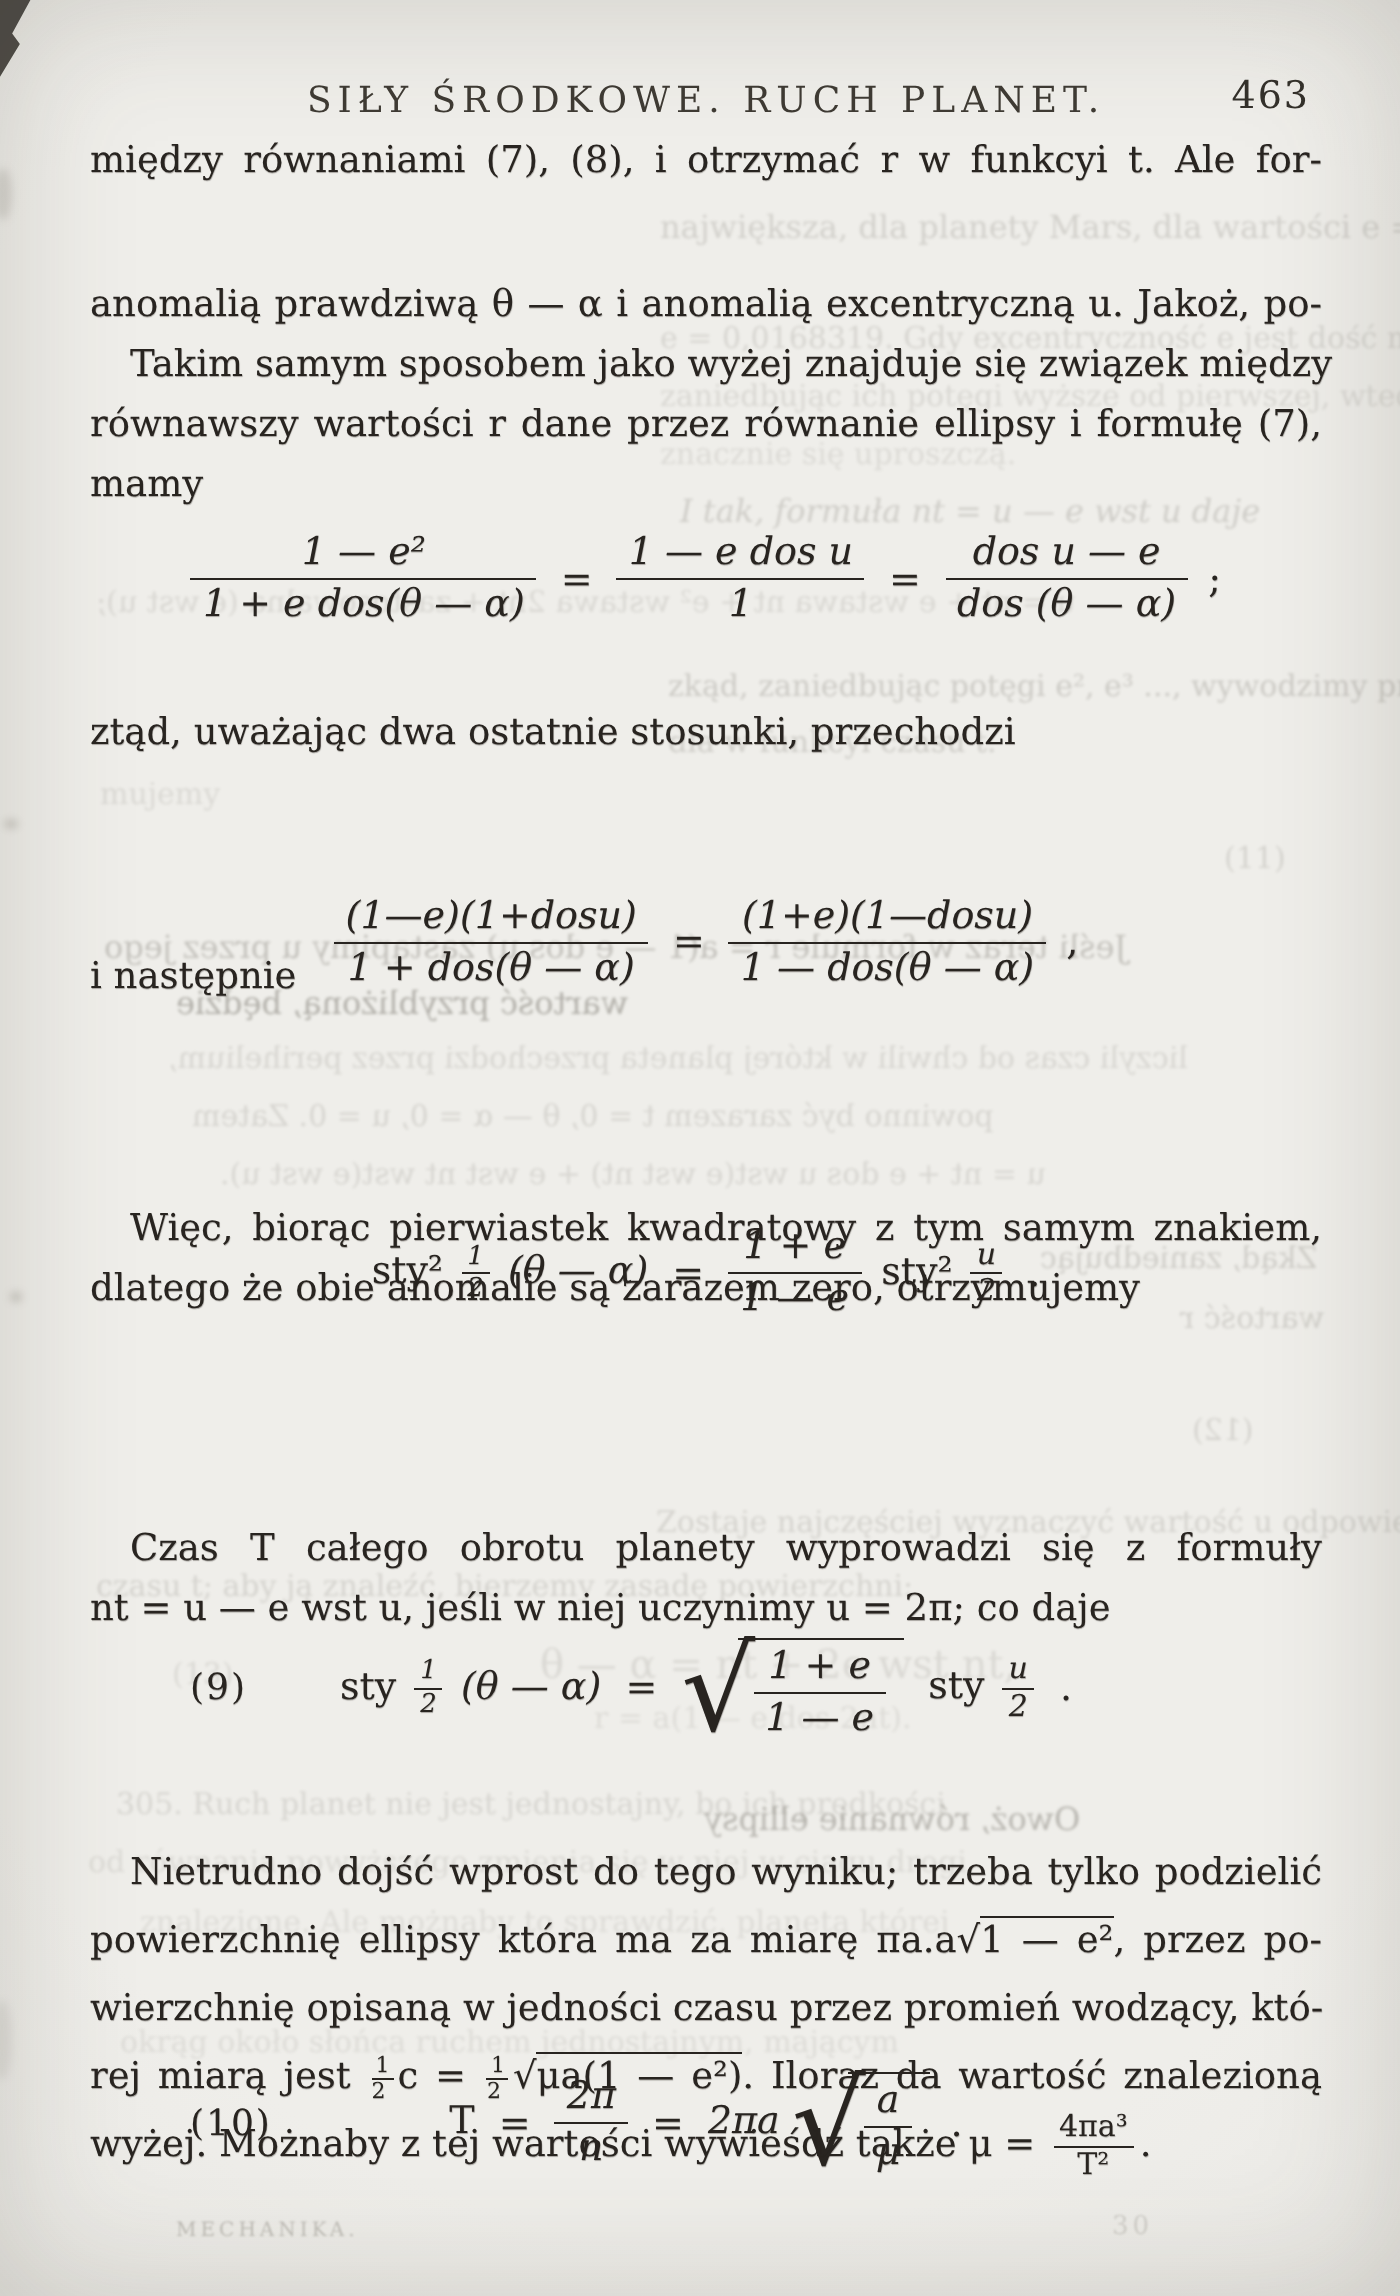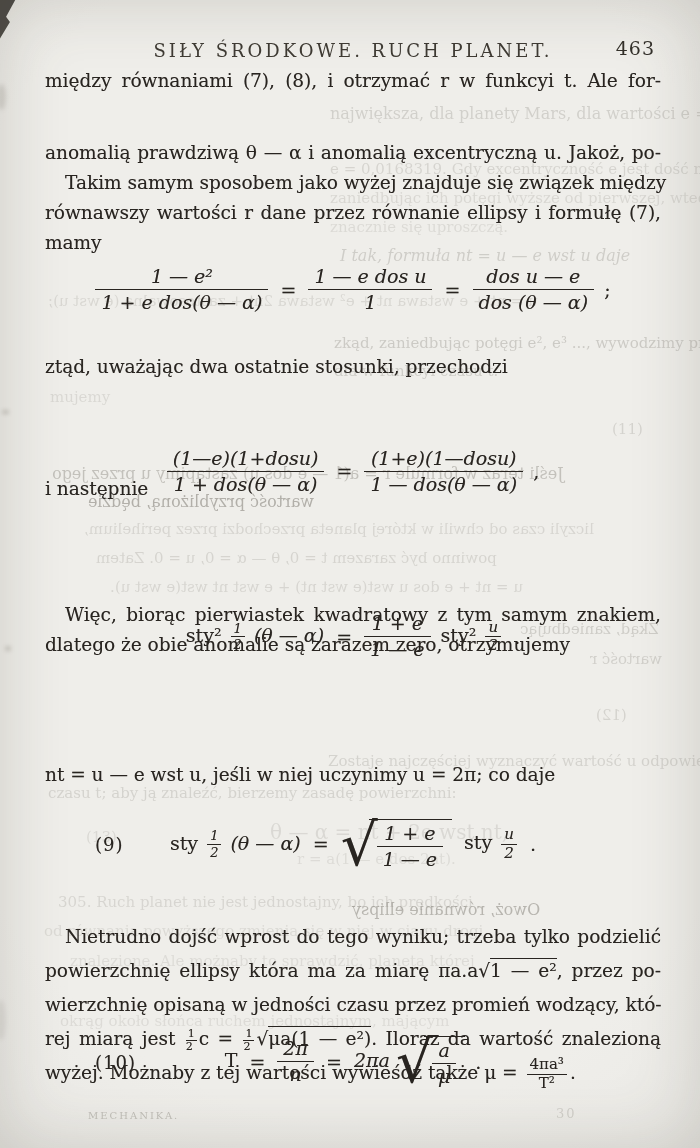--- a/index.html
+++ b/index.html
@@ -217,20 +217,21 @@
       </span>
       <span style="font-style:normal;padding-left:6px;">sty</span>
       <span class="sfrac" style="font-size:15px;">
         <span class="num">u</span>
         <span class="den">2</span>
       </span>
       <span class="tail">.</span>
     </div>
 
     <div class="blk" style="top:760px;">
+      <div class="line j indent">Czas T całego obrotu planety wyprowadzi się z formuły</div>
       <div class="line">nt = u — e wst u, jeśli w niej uczynimy u = 2π;  co daje</div>
     </div>
 
     <div class="blk eqrow" style="top:842px;">
       <span class="eqlabel">(10)</span>
       <span style="font-style:normal;">T</span>
       <span class="eq">=</span>
       <span class="frac">
         <span class="num">2π</span>
         <span class="den">n</span>

